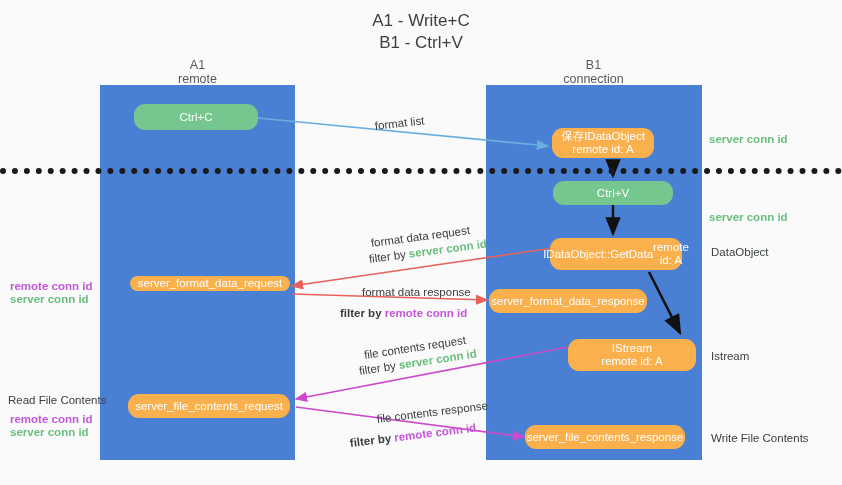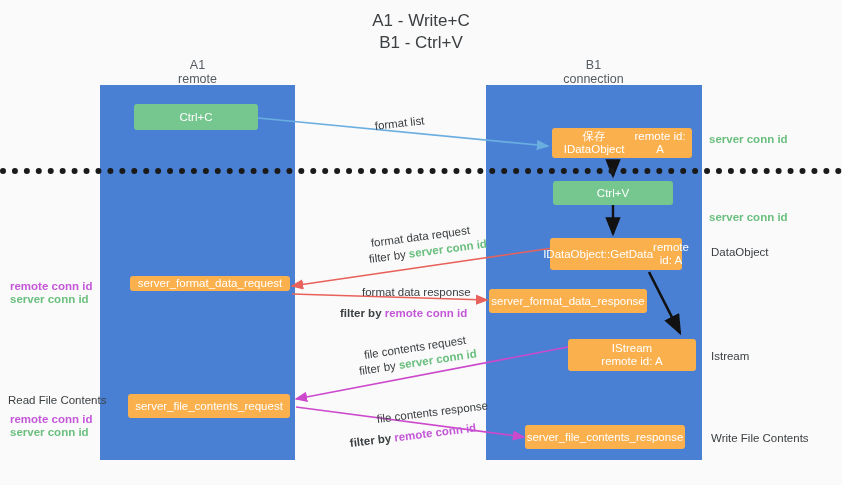--- a/index.html
+++ b/index.html
@@ -19,21 +19,21 @@
 
   .lane-head{position:absolute;text-align:center;font-size:12.5px;color:#555b60;line-height:14px;}
   .lane-head .big{display:block;}
 
   .title{position:absolute;left:0;top:10px;width:842px;text-align:center;
          font-size:17px;color:#3c4043;line-height:22px;}
 
   .box{position:absolute;box-sizing:border-box;
        display:flex;align-items:center;justify-content:center;
        text-align:center;color:#ffffff;font-size:11.5px;line-height:13px;
-       border-radius:3px;padding:2px 4px;}
+       border-radius:11px;padding:2px 4px;}
   .green{background:#76c68f;}
   .orange{background:#fbb04e;}
 
   .lbl{position:absolute;font-size:11.5px;color:#3c4043;line-height:14px;white-space:nowrap;}
   .lbl.bold{font-weight:bold;}
   .green-t{color:#6abf7e;font-weight:bold;}
   .purple-t{color:#c457d8;font-weight:bold;}
   .rot-a{transform:rotate(-7.5deg);transform-origin:left top;}
   .rot-b{transform:rotate(-6.5deg);transform-origin:left top;}
   .rot-c{transform:rotate(-8.5deg);transform-origin:left top;}
@@ -90,21 +90,21 @@
     <line x1="568" y1="347" x2="296" y2="399" stroke="#cc49cc" stroke-width="1.6" marker-end="url(#ar-mag)"></line>
     <line x1="296" y1="407" x2="524" y2="437" stroke="#cc49cc" stroke-width="1.6" marker-end="url(#ar-mag)"></line>
   </svg>
 
   <div class="dash"></div>
 
   <div class="box green" style="left:134px;top:104px;width:124px;height:26px;">
     <span>Ctrl+C</span>
   </div>
 
-  <div class="box orange" style="left:552px;top:128px;width:140px;height:30px;flex-direction:row;">
+  <div class="box orange" style="left:552px;top:128px;width:102px;height:30px;flex-direction:column;">
     <span>保存IDataObject</span>
     <span>remote id: A</span>
   </div>
 
   <div class="box green" style="left:553px;top:181px;width:120px;height:24px;">
     <span>Ctrl+V</span>
   </div>
 
   <div class="box orange" style="left:550px;top:238px;width:132px;height:32px;flex-direction:row;">
     <span>IDataObject::GetData</span>

